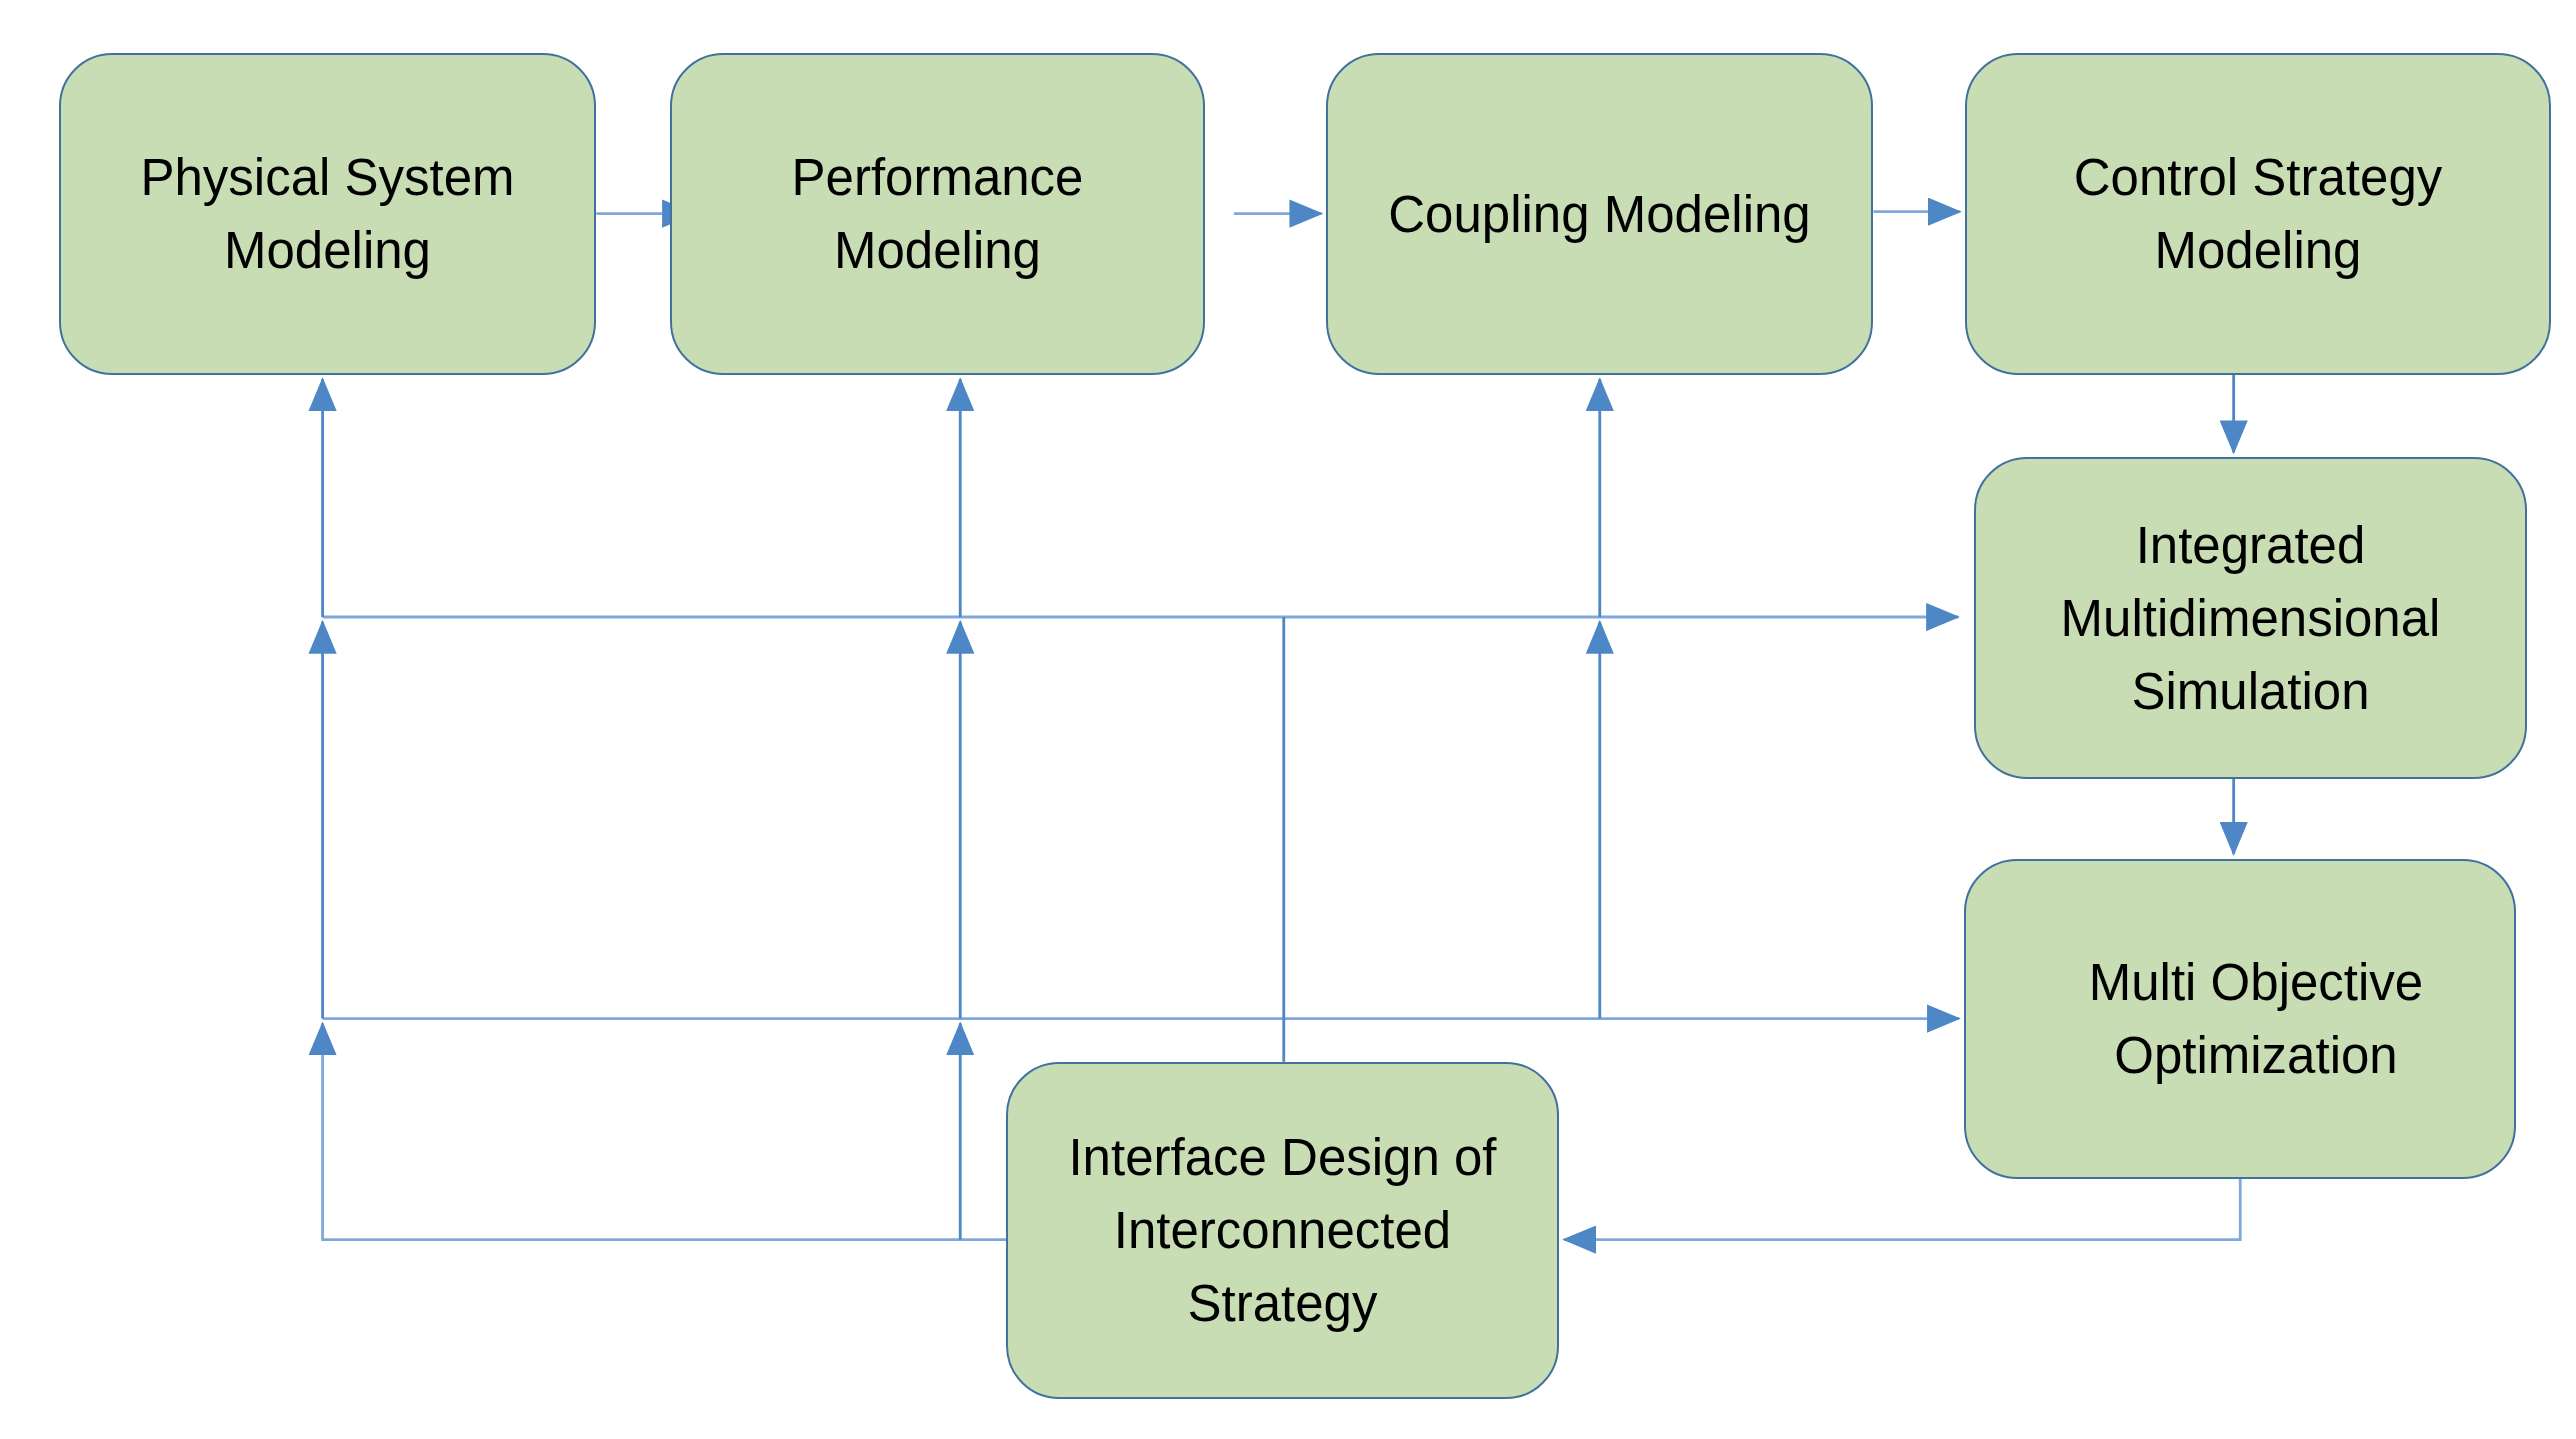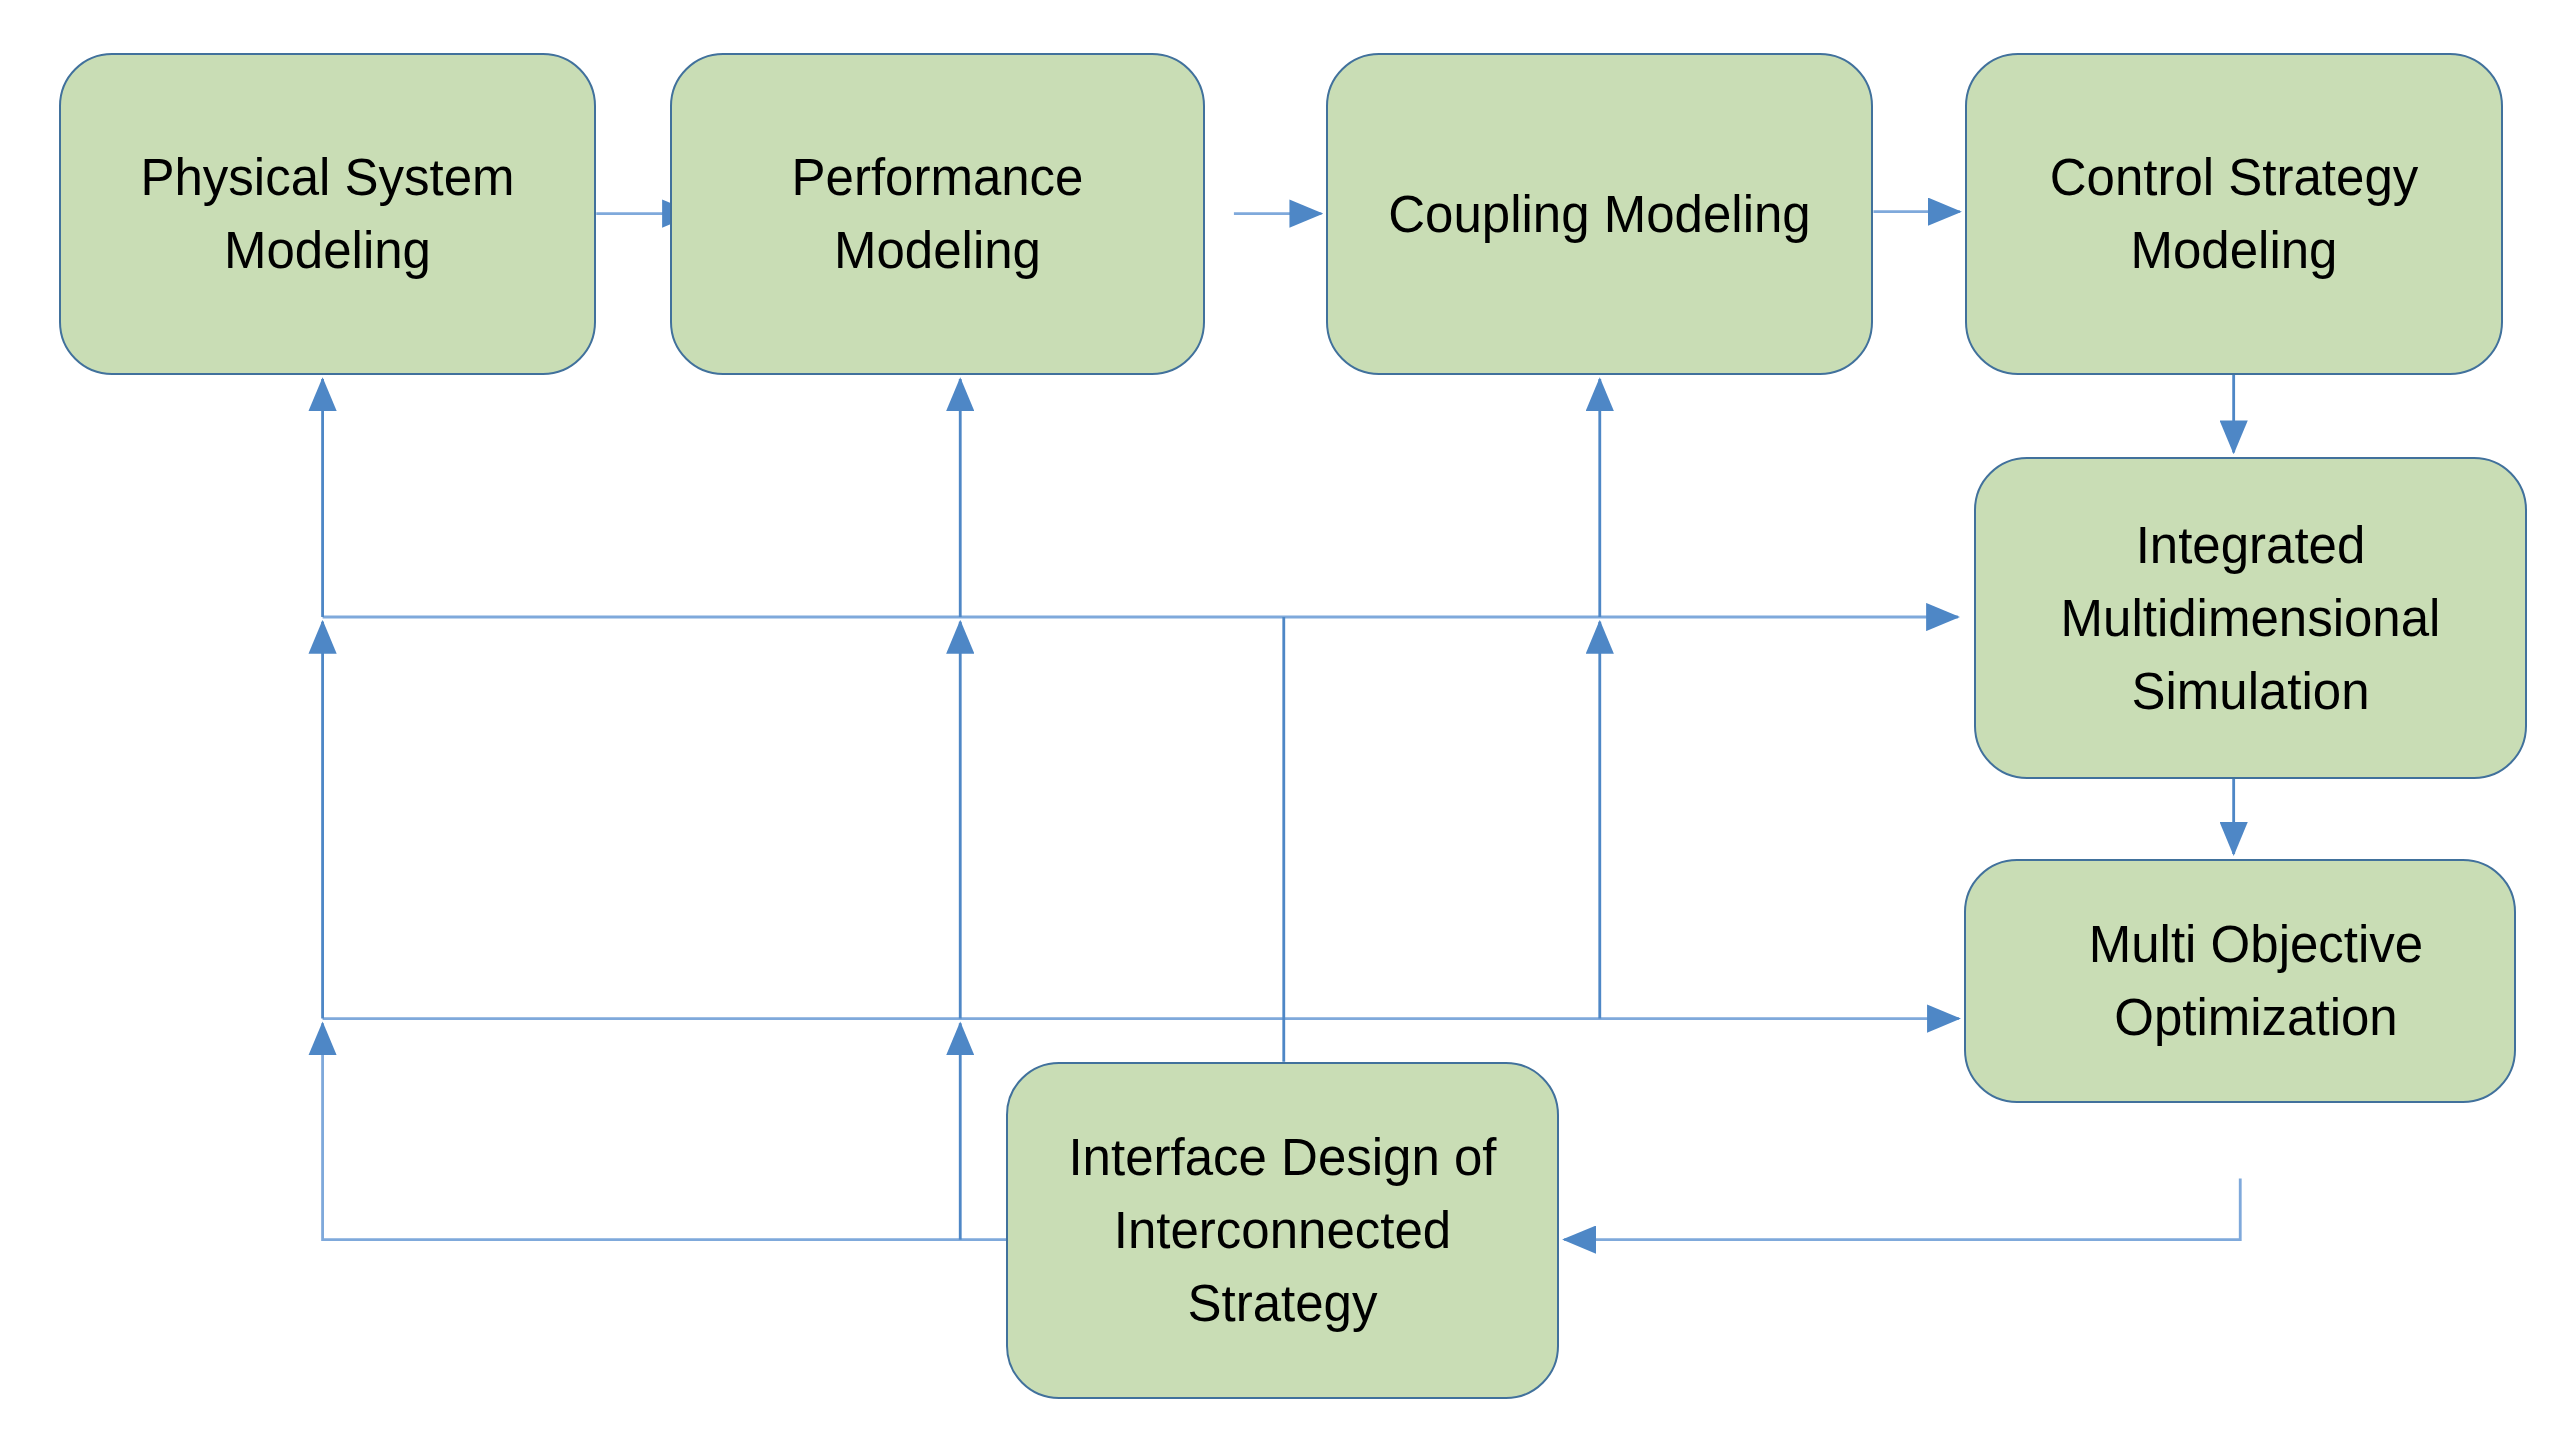--- a/index.html
+++ b/index.html
@@ -77,32 +77,32 @@
 
   <div class="node" style="left:670px;top:53px;width:535px;height:322px;">
     <span class="lbl">Performance
 Modeling</span>
   </div>
 
   <div class="node" style="left:1326px;top:53px;width:547px;height:322px;">
     <span class="lbl">Coupling Modeling</span>
   </div>
 
-  <div class="node" style="left:1965px;top:53px;width:538px;height:322px;">
+  <div class="node" style="left:1965px;top:53px;width:586px;height:322px;">
     <span class="lbl">Control Strategy
 Modeling</span>
   </div>
 
   <div class="node" style="left:1963px;top:457px;width:553px;height:322px;margin-left:11px;">
     <span class="lbl">Integrated
 Multidimensional
 Simulation</span>
   </div>
 
-  <div class="node" style="left:1964px;top:859px;width:552px;height:244px;padding-left:32px;">
+  <div class="node" style="left:1964px;top:859px;width:552px;height:320px;padding-left:32px;">
     <span class="lbl">Multi Objective
 Optimization</span>
   </div>
 
   <div class="node" style="left:1006px;top:1062px;width:553px;height:337px;">
     <span class="lbl">Interface Design of
 Interconnected
 Strategy</span>
   </div>
 

